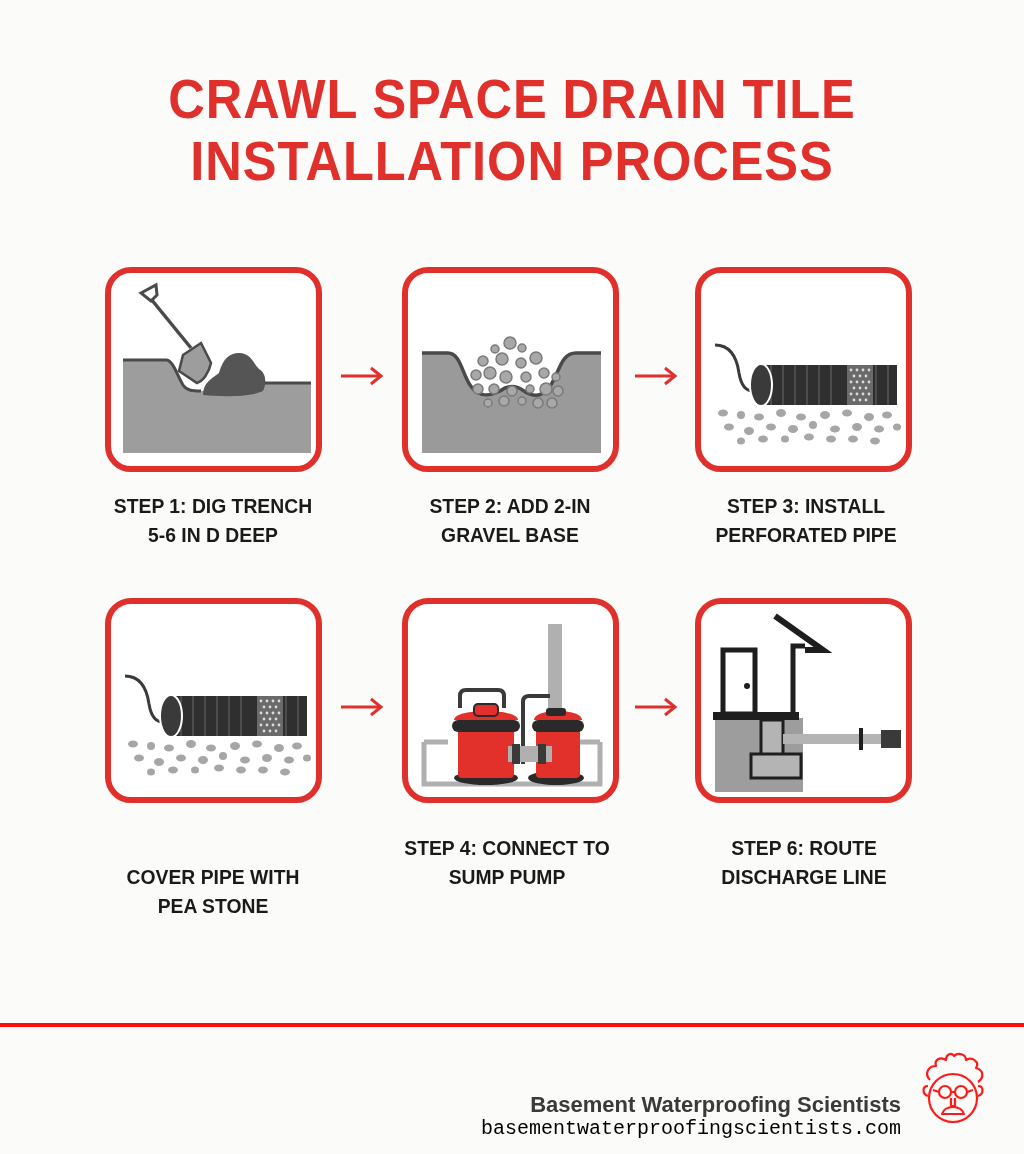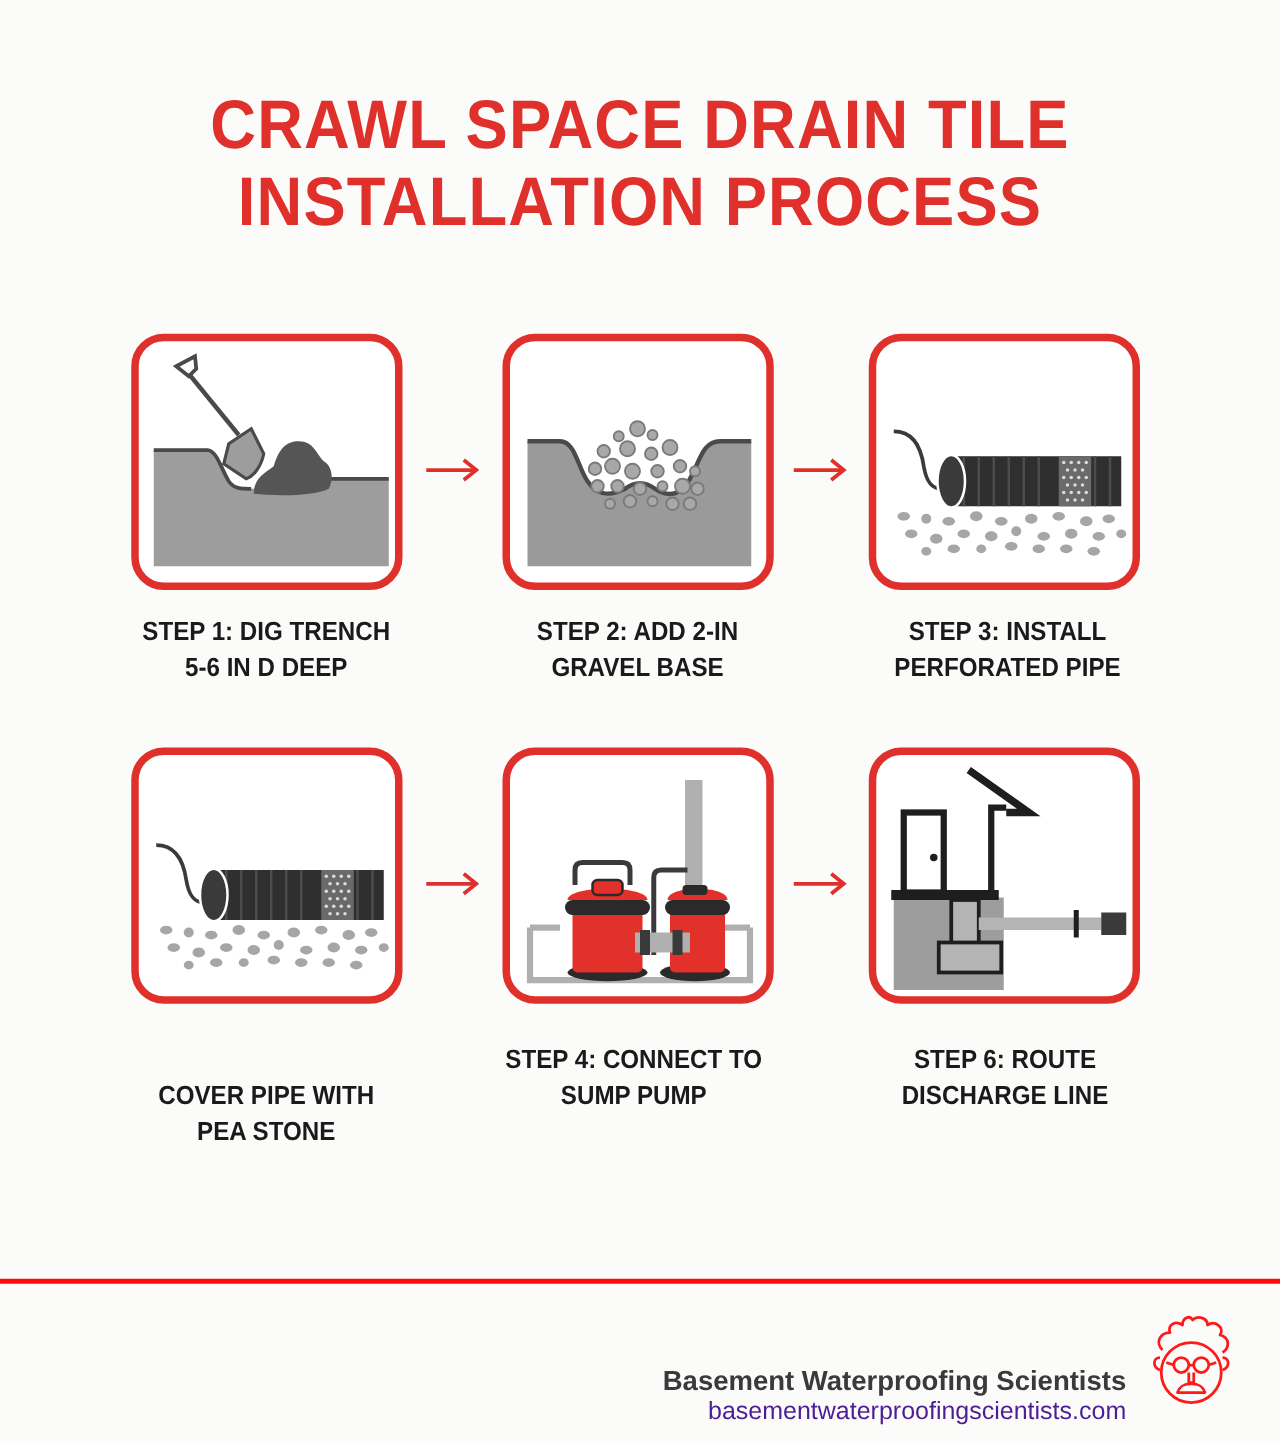--- a/index.html
+++ b/index.html
@@ -77,22 +77,22 @@
       text-align: right;
     }
     .brand-name {
       color: #3a3a3a;
       font-family: "Liberation Sans", sans-serif;
       font-weight: bold;
       font-size: 22px;
       line-height: 26px;
     }
     .brand-url {
-      color: #4c1d95;
-      font-family: Liberation Sans, sans-serif;
+      color: #000000;
+      font-family: Liberation Mono, monospace;
       font-size: 20px;
       line-height: 22px;
     }
     .logo {
       position: absolute;
       left: 918px;
       top: 1050px;
       width: 70px;
       height: 80px;
     }

